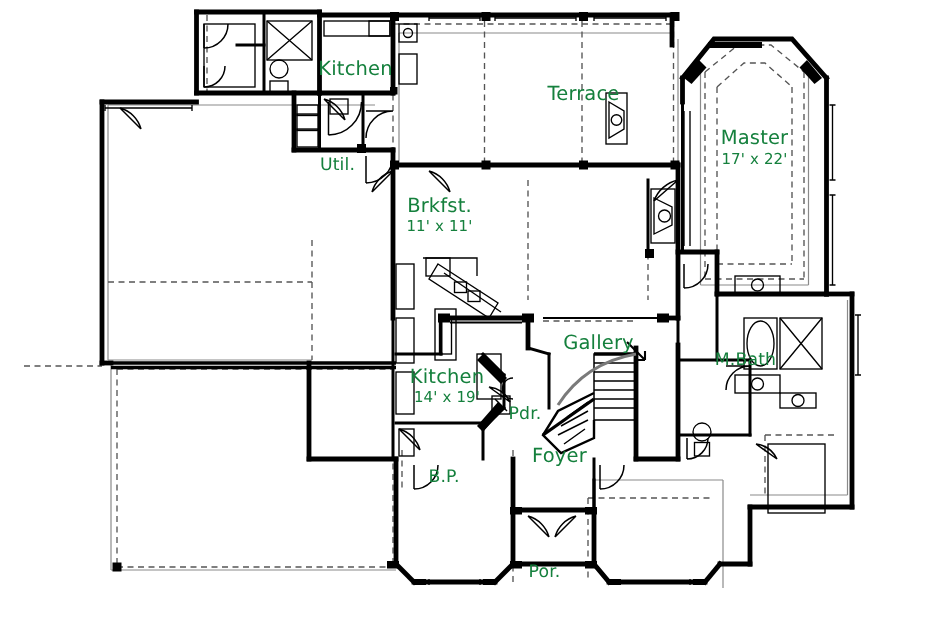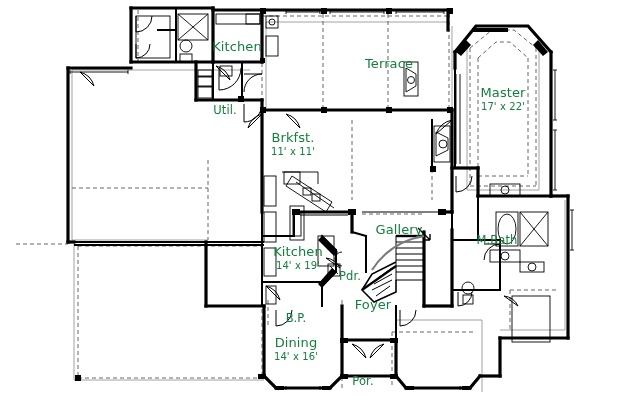--- a/index.html
+++ b/index.html
@@ -463,24 +463,20 @@
   <div class="room-label small" style="left:296px; top:296px;">
     <span class="rl-name">B.P.</span>
     <span class="rl-dim"></span>
   </div>
 
   <div class="room-label" style="left:373px; top:305px;">
     <span class="rl-name">Foyer</span>
     <span class="rl-dim"></span>
   </div>
 
-  <div class="room-label" style="left:296px; top:349px;">
-    <span class="rl-name">Dining</span>
-    <span class="rl-dim">14' x 16'</span>
-  </div>
 
   <div class="room-label small" style="left:363px; top:359px;">
     <span class="rl-name">Por.</span>
     <span class="rl-dim"></span>
   </div>
 
 
 </div>
 
 </body></html>

